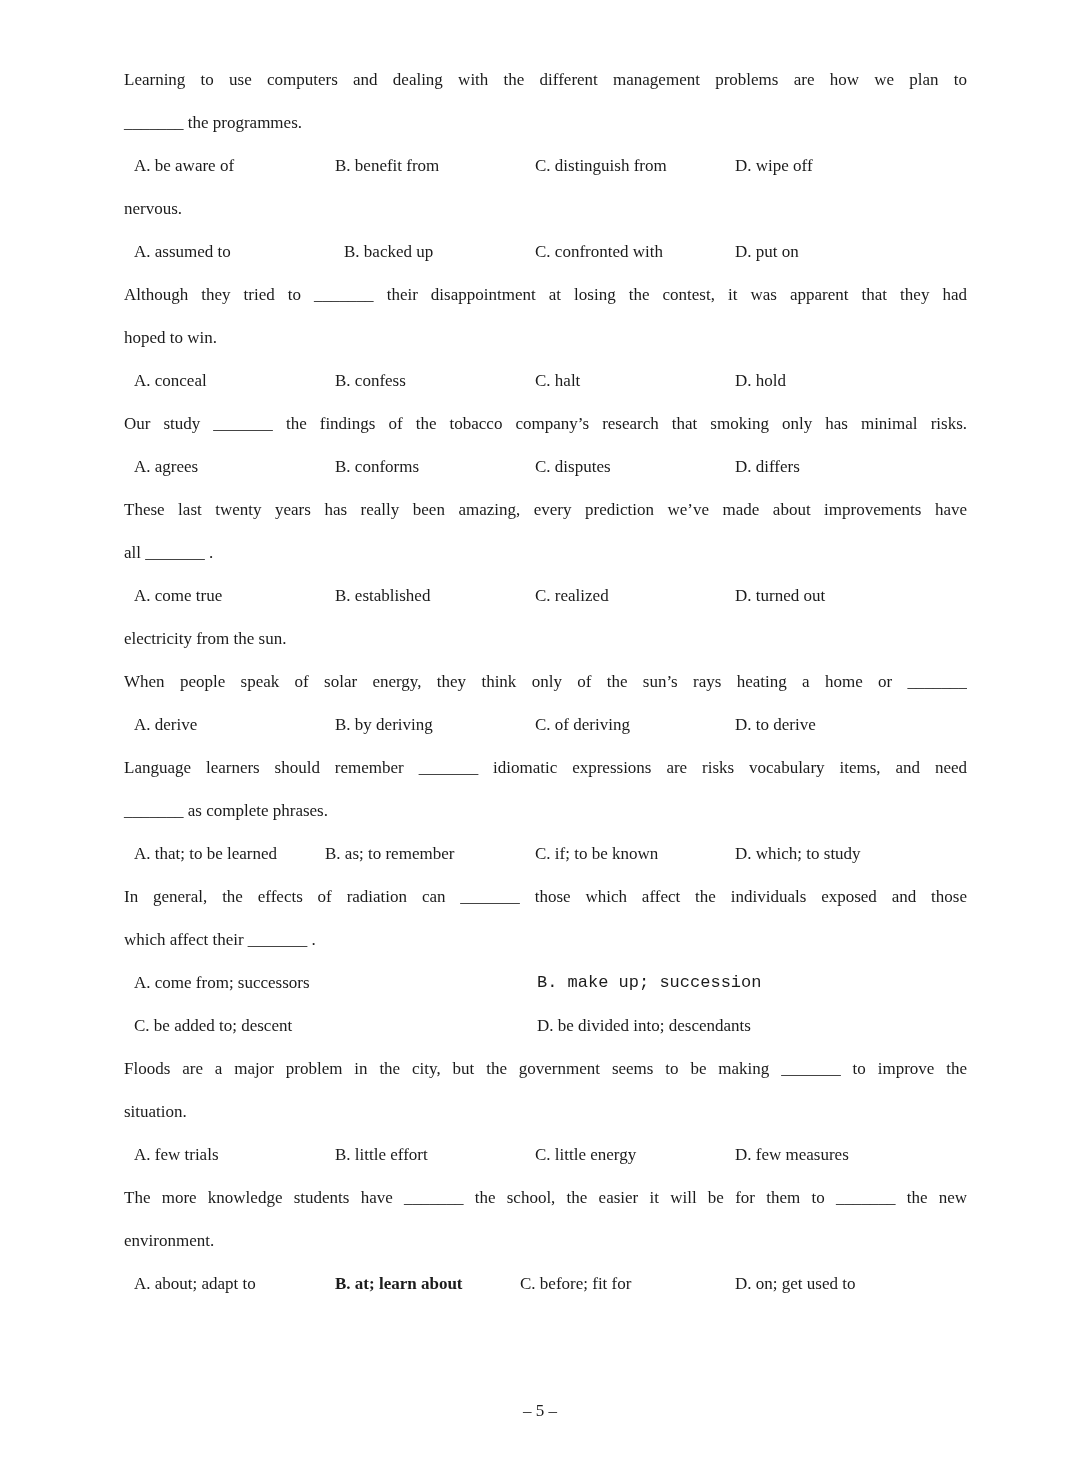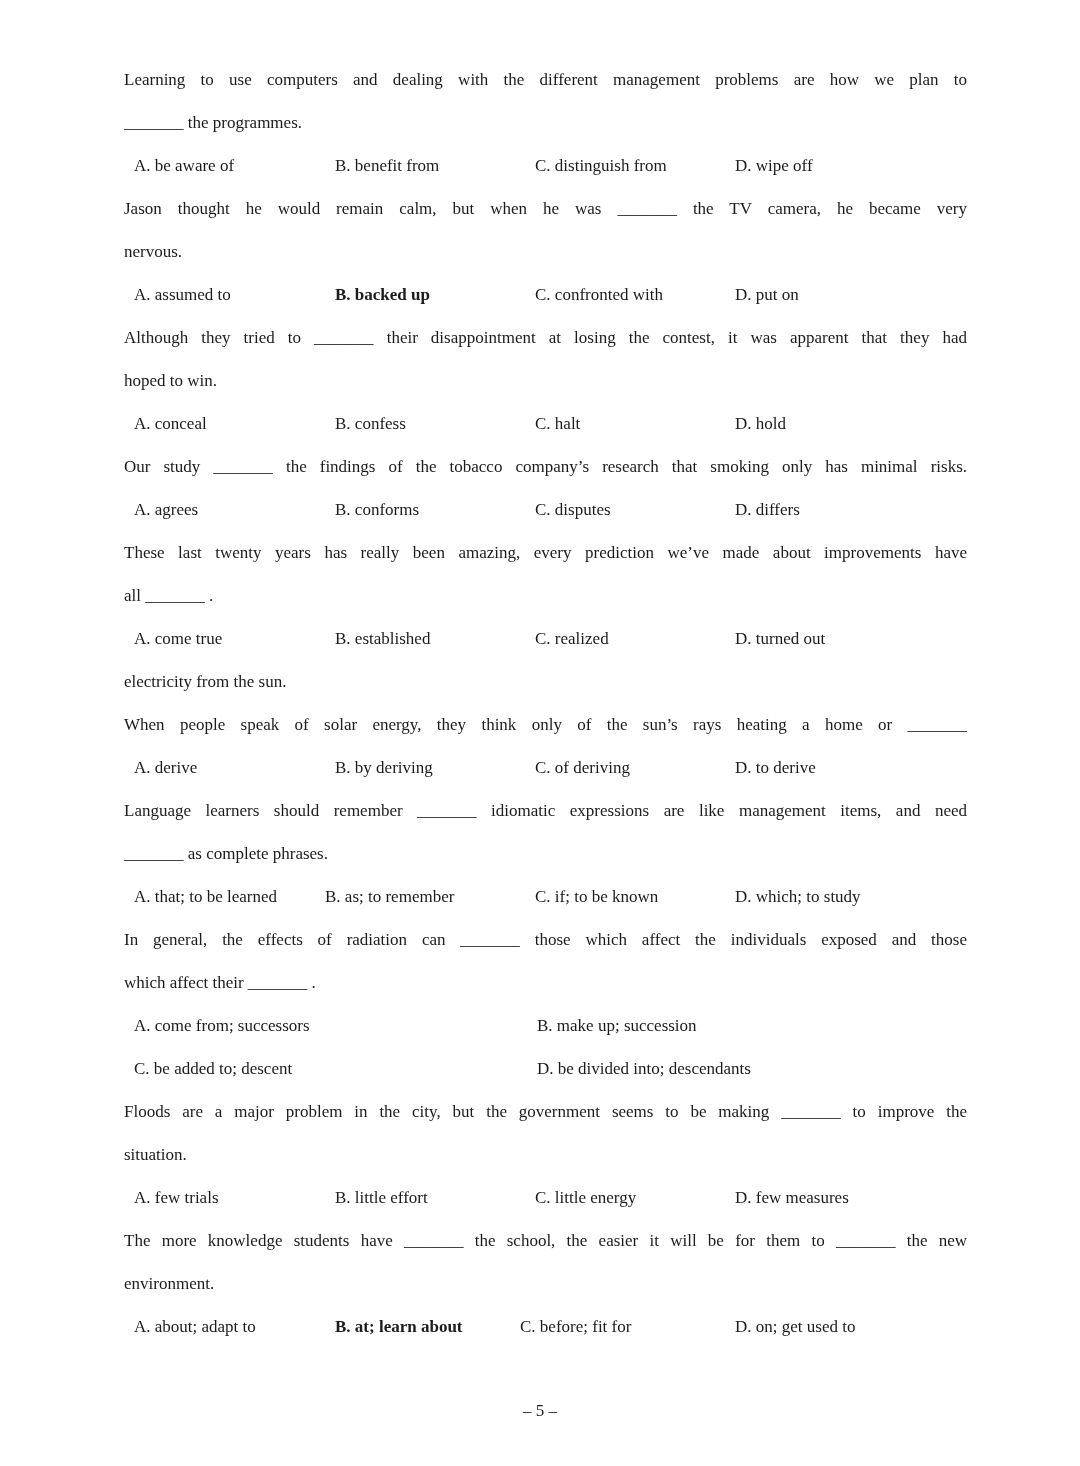--- a/index.html
+++ b/index.html
@@ -58,25 +58,24 @@
         <div class="qline justify">Learning to use computers and dealing with the different management problems are how we plan to</div>
         <div class="qline">_______ the programmes.</div>
         <div class="opt-row">
           <span class="opt" style="left: 10px;">A. be aware of</span>
           <span class="opt" style="left: 211px;">B. benefit from</span>
           <span class="opt" style="left: 411px;">C. distinguish from</span>
           <span class="opt" style="left: 611px;">D. wipe off</span>
         </div>
       </section>
       <section class="question">
-        <div class="qline justify">Jason thought he would remain calm, but when he was _______ the TV camera, he became very</div>
         <div class="qline">nervous.</div>
         <div class="opt-row">
           <span class="opt" style="left: 10px;">A. assumed to</span>
-          <span class="opt" style="left: 211px; font-weight: bold;">B. backed up</span>
+          <span class="opt" style="left: 220px;">B. backed up</span>
           <span class="opt" style="left: 411px;">C. confronted with</span>
           <span class="opt" style="left: 611px;">D. put on</span>
         </div>
       </section>
       <section class="question">
         <div class="qline justify">Although they tried to _______ their disappointment at losing the contest, it was apparent that they had</div>
         <div class="qline">hoped to win.</div>
         <div class="opt-row">
           <span class="opt" style="left: 10px;">A. conceal</span>
           <span class="opt" style="left: 211px;">B. confess</span>
@@ -107,35 +106,35 @@
         <div class="qline">electricity from the sun.</div>
         <div class="qline justify">When people speak of solar energy, they think only of the sun’s rays heating a home or _______</div>
         <div class="opt-row">
           <span class="opt" style="left: 10px; text-align: center;">A. derive</span>
           <span class="opt" style="left: 211px;">B. by deriving</span>
           <span class="opt" style="left: 411px;">C. of deriving</span>
           <span class="opt" style="left: 611px;">D. to derive</span>
         </div>
       </section>
       <section class="question">
-        <div class="qline justify">Language learners should remember _______ idiomatic expressions are like management items, and need</div>
+        <div class="qline justify">Language learners should remember _______ idiomatic expressions are risks vocabulary items, and need</div>
         <div class="qline">_______ as complete phrases.</div>
         <div class="opt-row">
           <span class="opt" style="left: 10px;">A. that; to be learned</span>
           <span class="opt" style="left: 201px; text-align: right;">B. as; to remember</span>
           <span class="opt" style="left: 411px;">C. if; to be known</span>
           <span class="opt" style="left: 611px;">D. which; to study</span>
         </div>
       </section>
       <section class="question">
         <div class="qline justify">In general, the effects of radiation can _______ those which affect the individuals exposed and those</div>
         <div class="qline">which affect their _______ .</div>
         <div class="opt-row">
           <span class="opt" style="left: 10px;">A. come from; successors</span>
-          <span class="opt" style="left: 413px;">B. make up; succession</span>
+          <span class="opt" style="left: 413px; font-family: Liberation Mono, monospace;">B. make up; succession</span>
         </div>
         <div class="opt-row">
           <span class="opt" style="left: 10px;">C. be added to; descent</span>
           <span class="opt" style="left: 413px;">D. be divided into; descendants</span>
         </div>
       </section>
       <section class="question">
         <div class="qline justify">Floods are a major problem in the city, but the government seems to be making _______ to improve the</div>
         <div class="qline">situation.</div>
         <div class="opt-row">

